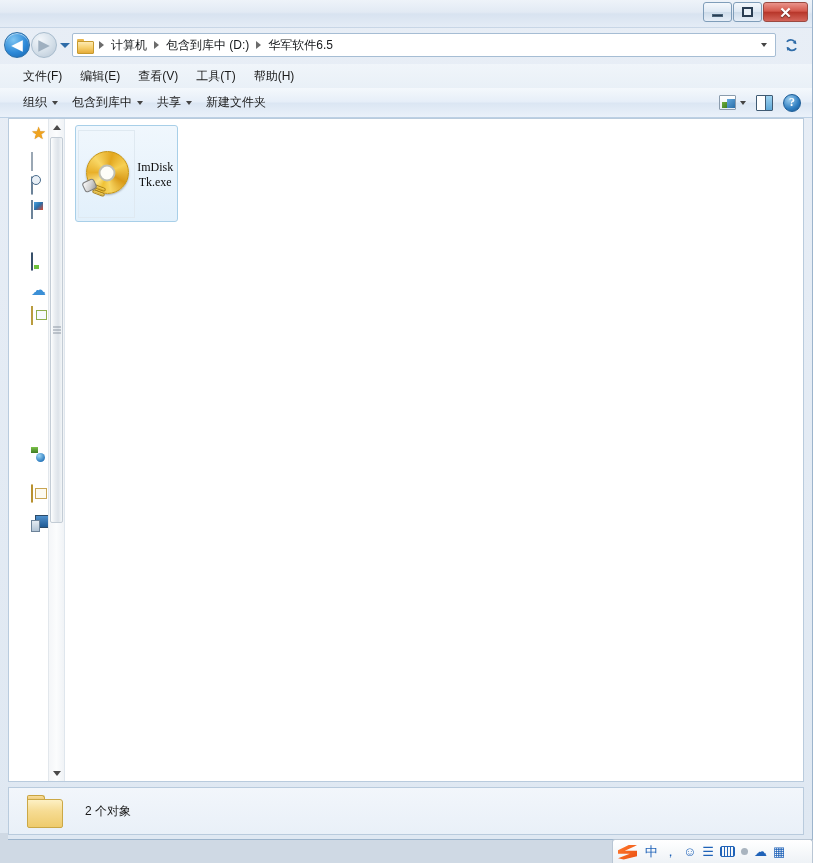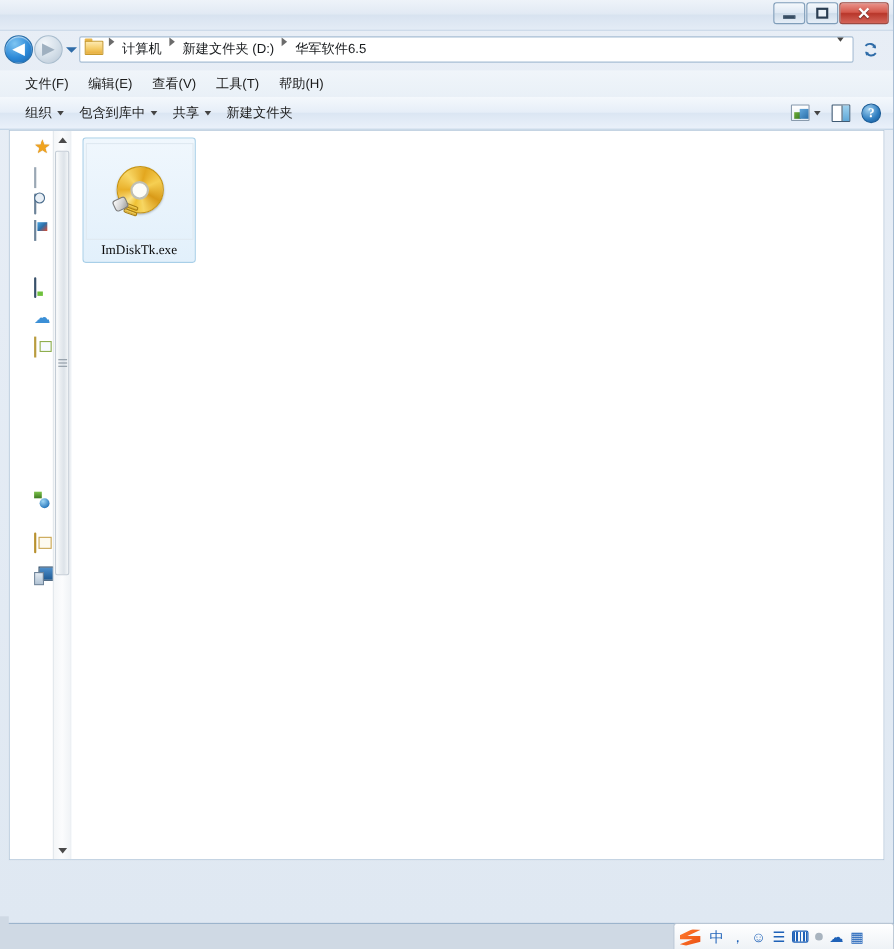--- a/index.html
+++ b/index.html
@@ -131,21 +131,21 @@
     border-left: 5px solid #6b6b6b;
   }
 
   #breadcrumb-bar {
     flex: 1 1 auto;
     height: 24px;
     background: #ffffff;
     border: 1px solid #a6bdd4;
     border-radius: 2px;
     display: flex;
-    align-items: flex-start;
+    align-items: center;
     padding: 0 2px 0 4px;
     min-width: 0;
     cursor: text;
   }
   .crumb-folder-icon {
     width: 17px; height: 14px;
     position: relative;
     flex: none;
     margin-right: 2px;
   }
@@ -543,21 +543,21 @@
     display: flex;
     flex-wrap: wrap;
     align-content: flex-start;
     gap: 0;
   }
   .file-item {
     width: 103px;
     margin: 0 6px 4px 0;
     padding: 4px 2px 3px;
     display: flex;
-    flex-direction: column;
+    flex-direction: row;
     align-items: center;
     cursor: pointer;
     border: 1px solid transparent;
     border-radius: 3px;
   }
   .file-item.selected {
     background: linear-gradient(to bottom, #f0f7fd 0%, #e2f0fb 100%);
     border: 1px solid #a8cfe8;
   }
   .file-icon-frame {
@@ -769,21 +769,21 @@
 
     <div id="breadcrumb-bar">
       <span class="crumb-folder-icon"></span>
       <span class="crumb-sep">
           <i class="tri-right"></i>
         </span>
       <span class="crumb">计算机</span>
       <span class="crumb-sep">
           <i class="tri-right"></i>
         </span>
-      <span class="crumb">新建文件夹 (D:)</span>
+      <span class="crumb">包含到库中 (D:)</span>
       <span class="crumb-sep">
           <i class="tri-right"></i>
         </span>
       <span class="crumb">华军软件6.5</span>
       <span class="crumb-drop">
           <i class="tri-down small"></i>
         </span>
     </div>
 
     <div class="refresh-btn">
@@ -884,20 +884,24 @@
             </div>
           </div>
           <div class="file-label">ImDiskTk.exe</div>
         </div>
 
 
       </div>
     </div>
   </div>
 
+  <div id="details-pane">
+    <span class="status-folder-icon"></span>
+    <span id="status-text">2 个对象</span>
+  </div>
 
 </div>
 
 <div id="desktop-strip-left"></div>
 
 <div id="ime-bar">
   <span class="ime-logo"></span>
   <span class="ime-item">中</span>
   <span class="ime-item">，</span>
   <span class="ime-item">☺</span>

